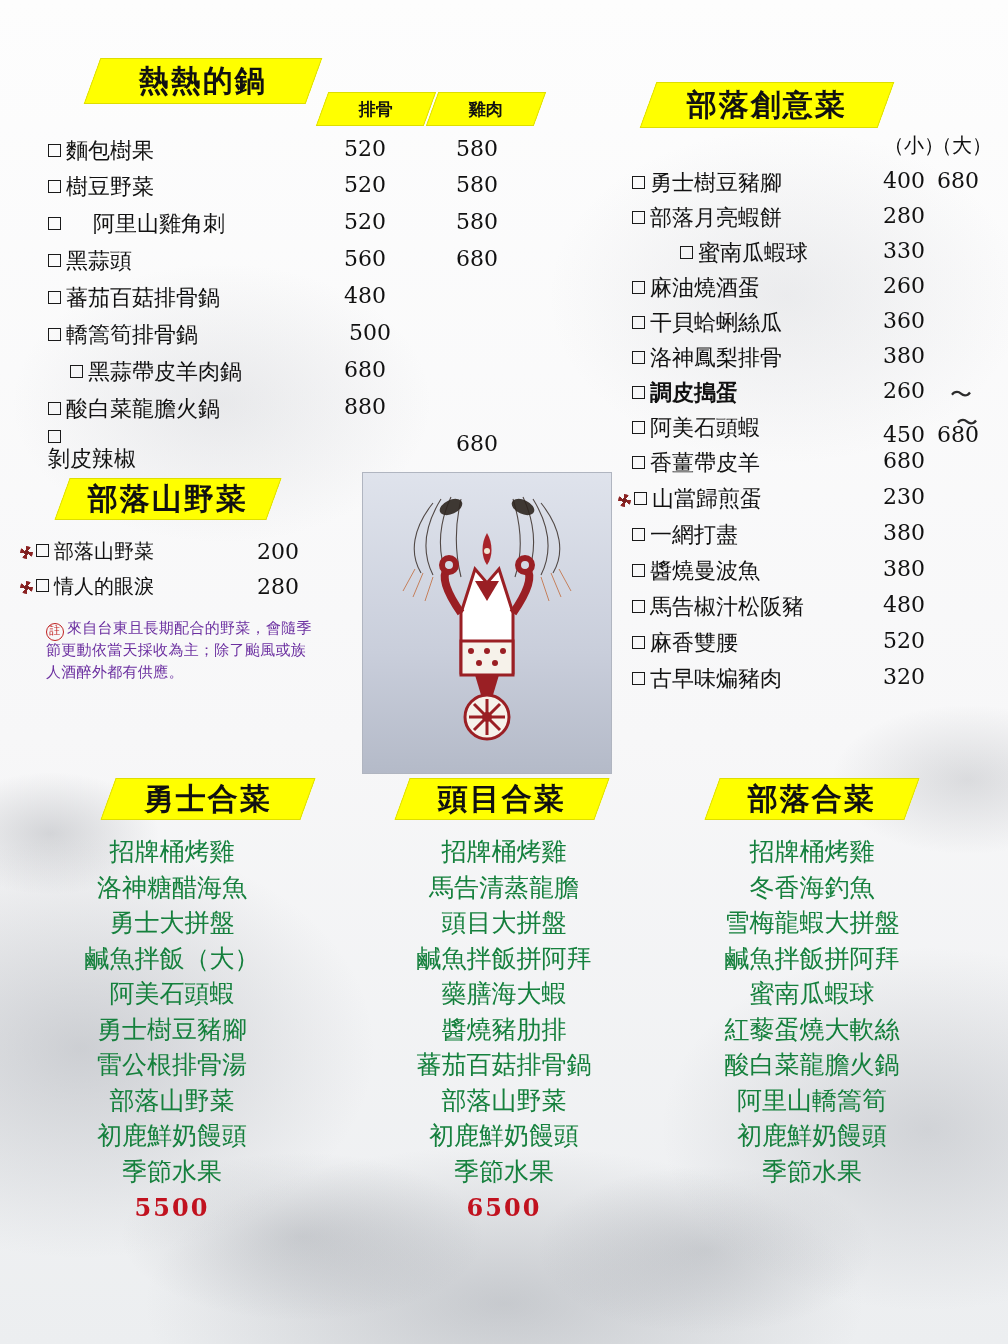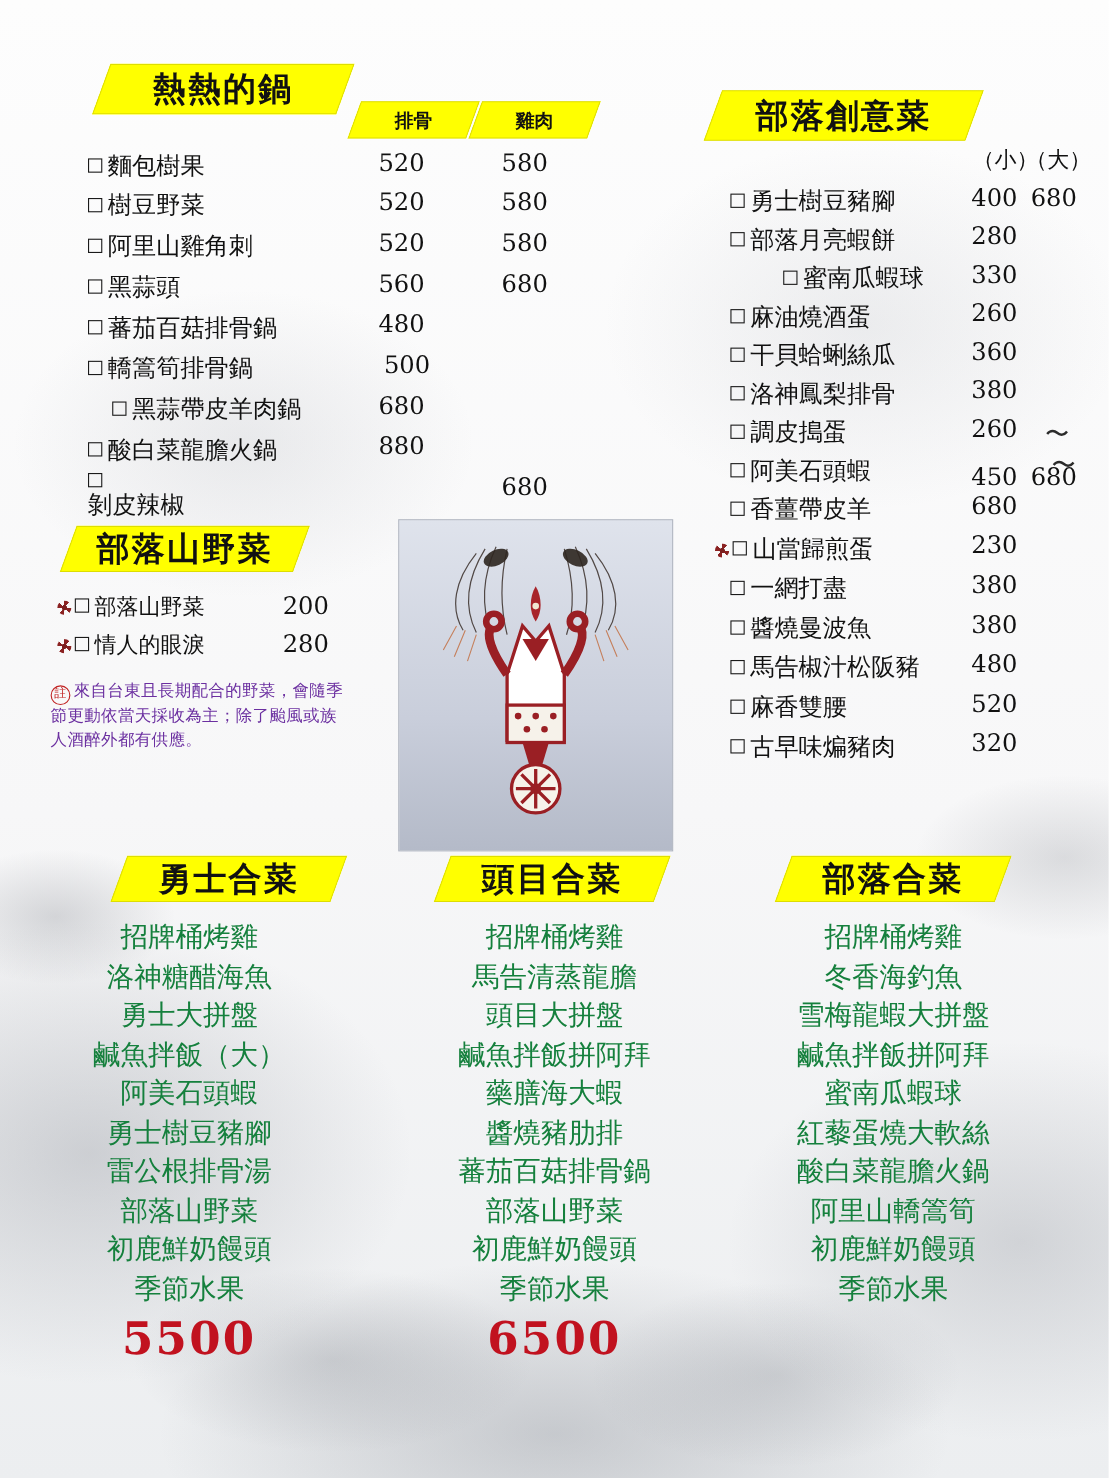--- a/index.html
+++ b/index.html
@@ -72,21 +72,20 @@
   }
 
   
   .itemrow {
     position: absolute;
     display: flex;
     align-items: baseline;
     font-family: "DejaVu Serif", serif;
     color: #111;
     white-space: nowrap;
-    margin-left: 32px;
   }
   .sq {
     display: inline-block;
     width: 11px;
     height: 11px;
     border: 1.6px solid #1a1a1a;
     margin-right: 5px;
     flex: none;
     position: relative;
     top: -1px;
@@ -160,21 +159,21 @@
     font-family: "DejaVu Serif", serif;
   }
   .setcol .line {
     font-size: 25px;
     line-height: 1.42;
     color: #15803d;
     white-space: nowrap;
   }
   .setcol .price {
     margin-top: 4px;
-    font-size: 41px;
+    font-size: 24px;
     font-weight: bold;
     color: #c1121f;
     letter-spacing: 2px;
   }
   .sizehead {
     position: absolute;
     font-family: "DejaVu Serif", serif;
     font-size: 20px;
     color: #111;
     white-space: nowrap;
@@ -210,21 +209,21 @@
   <div class="pr" style="left:320px; top:136px; width:90px;">520</div>
   <div class="pr" style="left:432px; top:136px; width:90px;">580</div>
 
   <div class="itemrow" style="left:48px; top:172px;">
     <span class="sq"></span>
     <span class="nm">樹豆野菜</span>
   </div>
   <div class="pr" style="left:320px; top:172px; width:90px;">520</div>
   <div class="pr" style="left:432px; top:172px; width:90px;">580</div>
 
-  <div class="itemrow" style="left:48px; top:209px;">
+  <div class="itemrow" style="left:48px; top:209px;gap:27px;">
     <span class="sq"></span>
     <span class="nm">阿里山雞角刺</span>
   </div>
   <div class="pr" style="left:320px; top:209px; width:90px;">520</div>
   <div class="pr" style="left:432px; top:209px; width:90px;">580</div>
 
   <div class="itemrow" style="left:48px; top:246px;">
     <span class="sq"></span>
     <span class="nm">黑蒜頭</span>
   </div>
@@ -374,21 +373,21 @@
     <span class="nm">干貝蛤蜊絲瓜</span>
   </div>
   <div class="pr" style="left:876px; top:308px; width:56px;">360</div>
 
   <div class="itemrow" style="left:632px; top:343px;">
     <span class="sq"></span>
     <span class="nm">洛神鳳梨排骨</span>
   </div>
   <div class="pr" style="left:876px; top:343px; width:56px;">380</div>
 
-  <div class="itemrow" style="left:632px; top:378px;">
+  <div class="itemrow" style="left:632px; top:378px;font-weight:bold;">
     <span class="sq"></span>
     <span class="nm">調皮搗蛋</span>
   </div>
   <div class="pr" style="left:876px; top:378px; width:56px;">260</div>
 
   <div class="itemrow" style="left:632px; top:413px;">
     <span class="sq"></span>
     <span class="nm">阿美石頭蝦</span>
   </div>
   <div class="pr" style="left:876px; top:422px; width:56px;">450</div>

